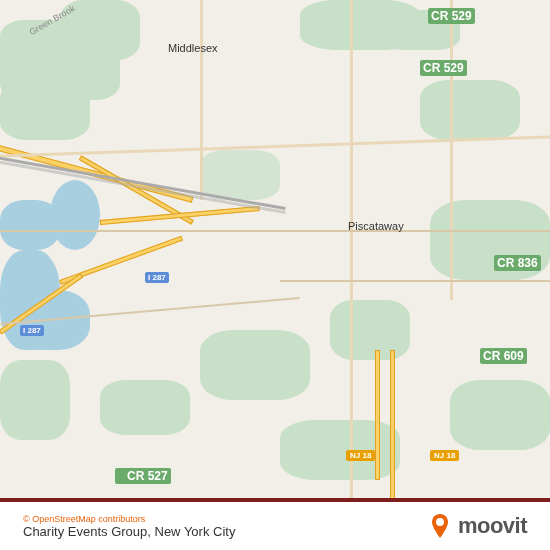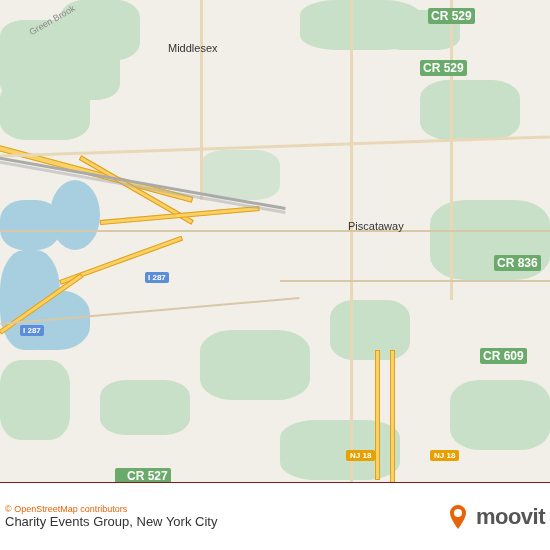--- a/index.html
+++ b/index.html
@@ -104,27 +104,27 @@
       cursor: pointer;
       letter-spacing: 0.2px;
     }
 
     
     .bottom-bar {
       position: absolute;
       bottom: 0;
       left: 0;
       right: 0;
-      height: 68px;
+      height: 52px;
       background: white;
       display: flex;
       align-items: center;
       justify-content: space-between;
-      padding: 0 5px;
-      border-top: 1px solid #7f1d1d;
+      padding: 0 23px;
+      border-top: 4px solid #7f1d1d;
     }
 
     .bottom-left {
       display: flex;
       flex-direction: column;
     }
 
     .attribution {
       font-size: 9px;
       color: #888;

